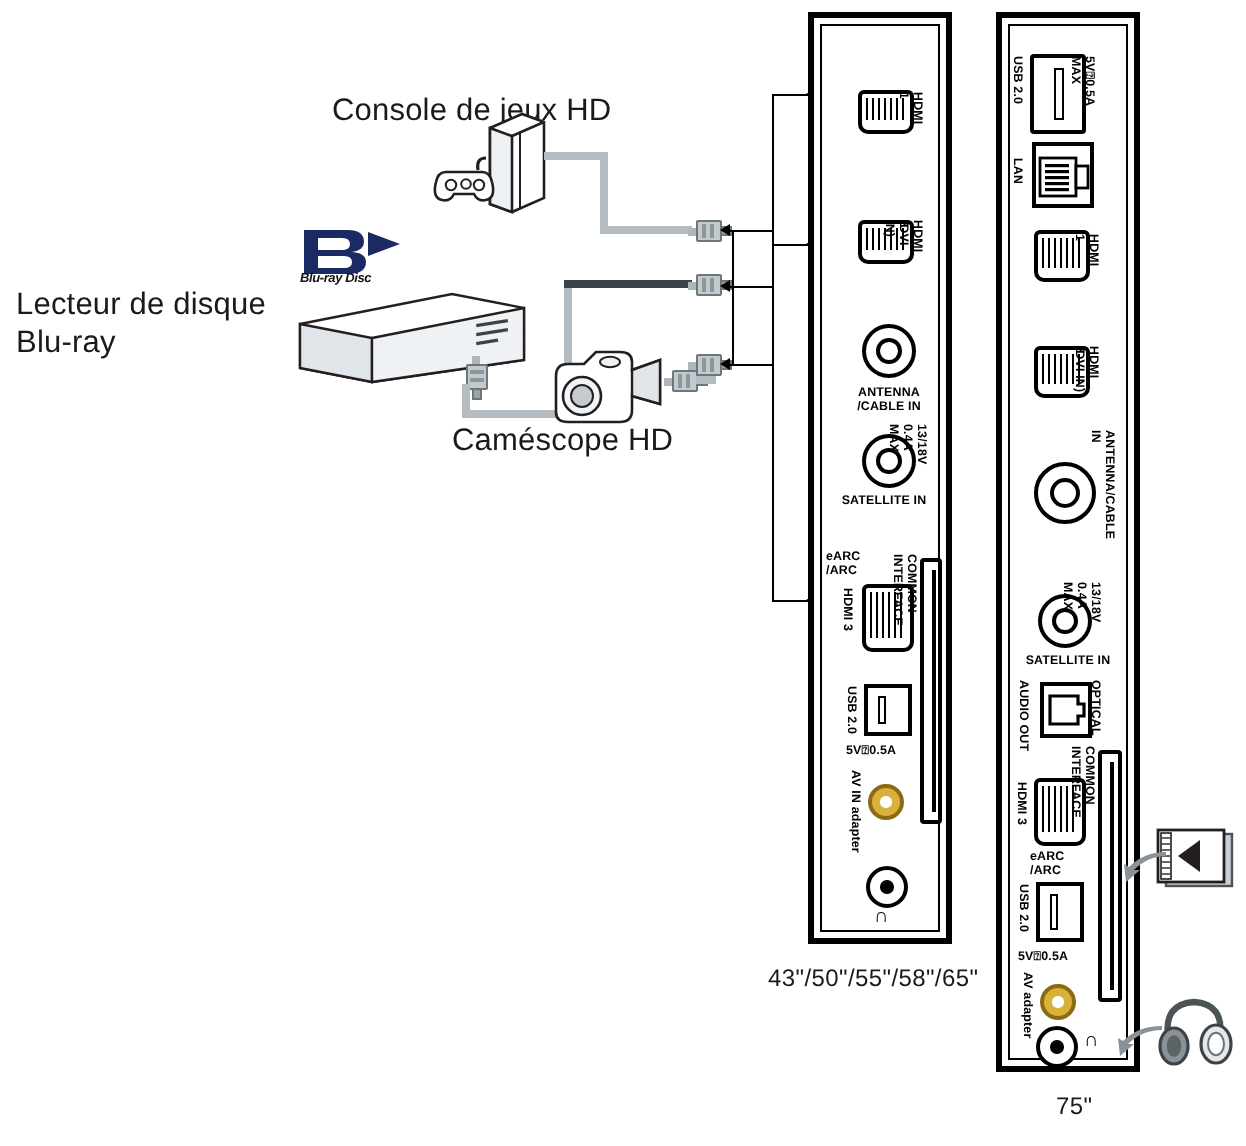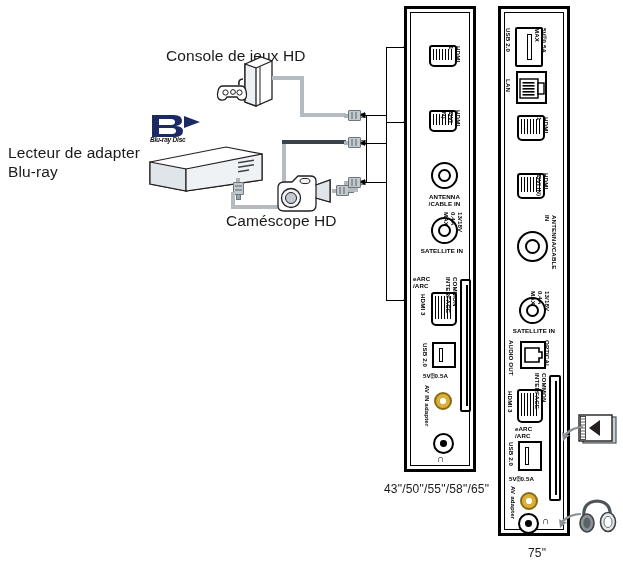--- a/index.html
+++ b/index.html
@@ -146,21 +146,21 @@
 
   .accessory-arrow{
     position:absolute;
   }
 </style>
 </head>
 <body>
 
 <div class="abs caption" style="left:166px;top:26px;margin-top:20px;">Console de jeux HD</div>
 
-<div class="abs caption" style="left:8px;top:143px;">Lecteur de adapter
+<div class="abs caption" style="left:8px;top:143px;">Lecteur de disque
 Blu-ray</div>
 
 <div class="abs caption" style="left:226px;top:211px;">Caméscope HD</div>
 
 <div class="abs" style="left:213px;top:52px;width:72px;height:56px;">
   
   <svg width="72" height="56" viewBox="0 0 72 56">
     <polygon points="32,12 48,5 59,9 59,47 43,54 32,50" fill="#ffffff" stroke="#231f20" stroke-width="1.3"></polygon>
     <polygon points="32,12 43,16 43,54 32,50" fill="#eef1f3" stroke="#231f20" stroke-width="1.3"></polygon>
     <line x1="43" y1="16" x2="59" y2="9" stroke="#231f20" stroke-width="1.3"></line>

